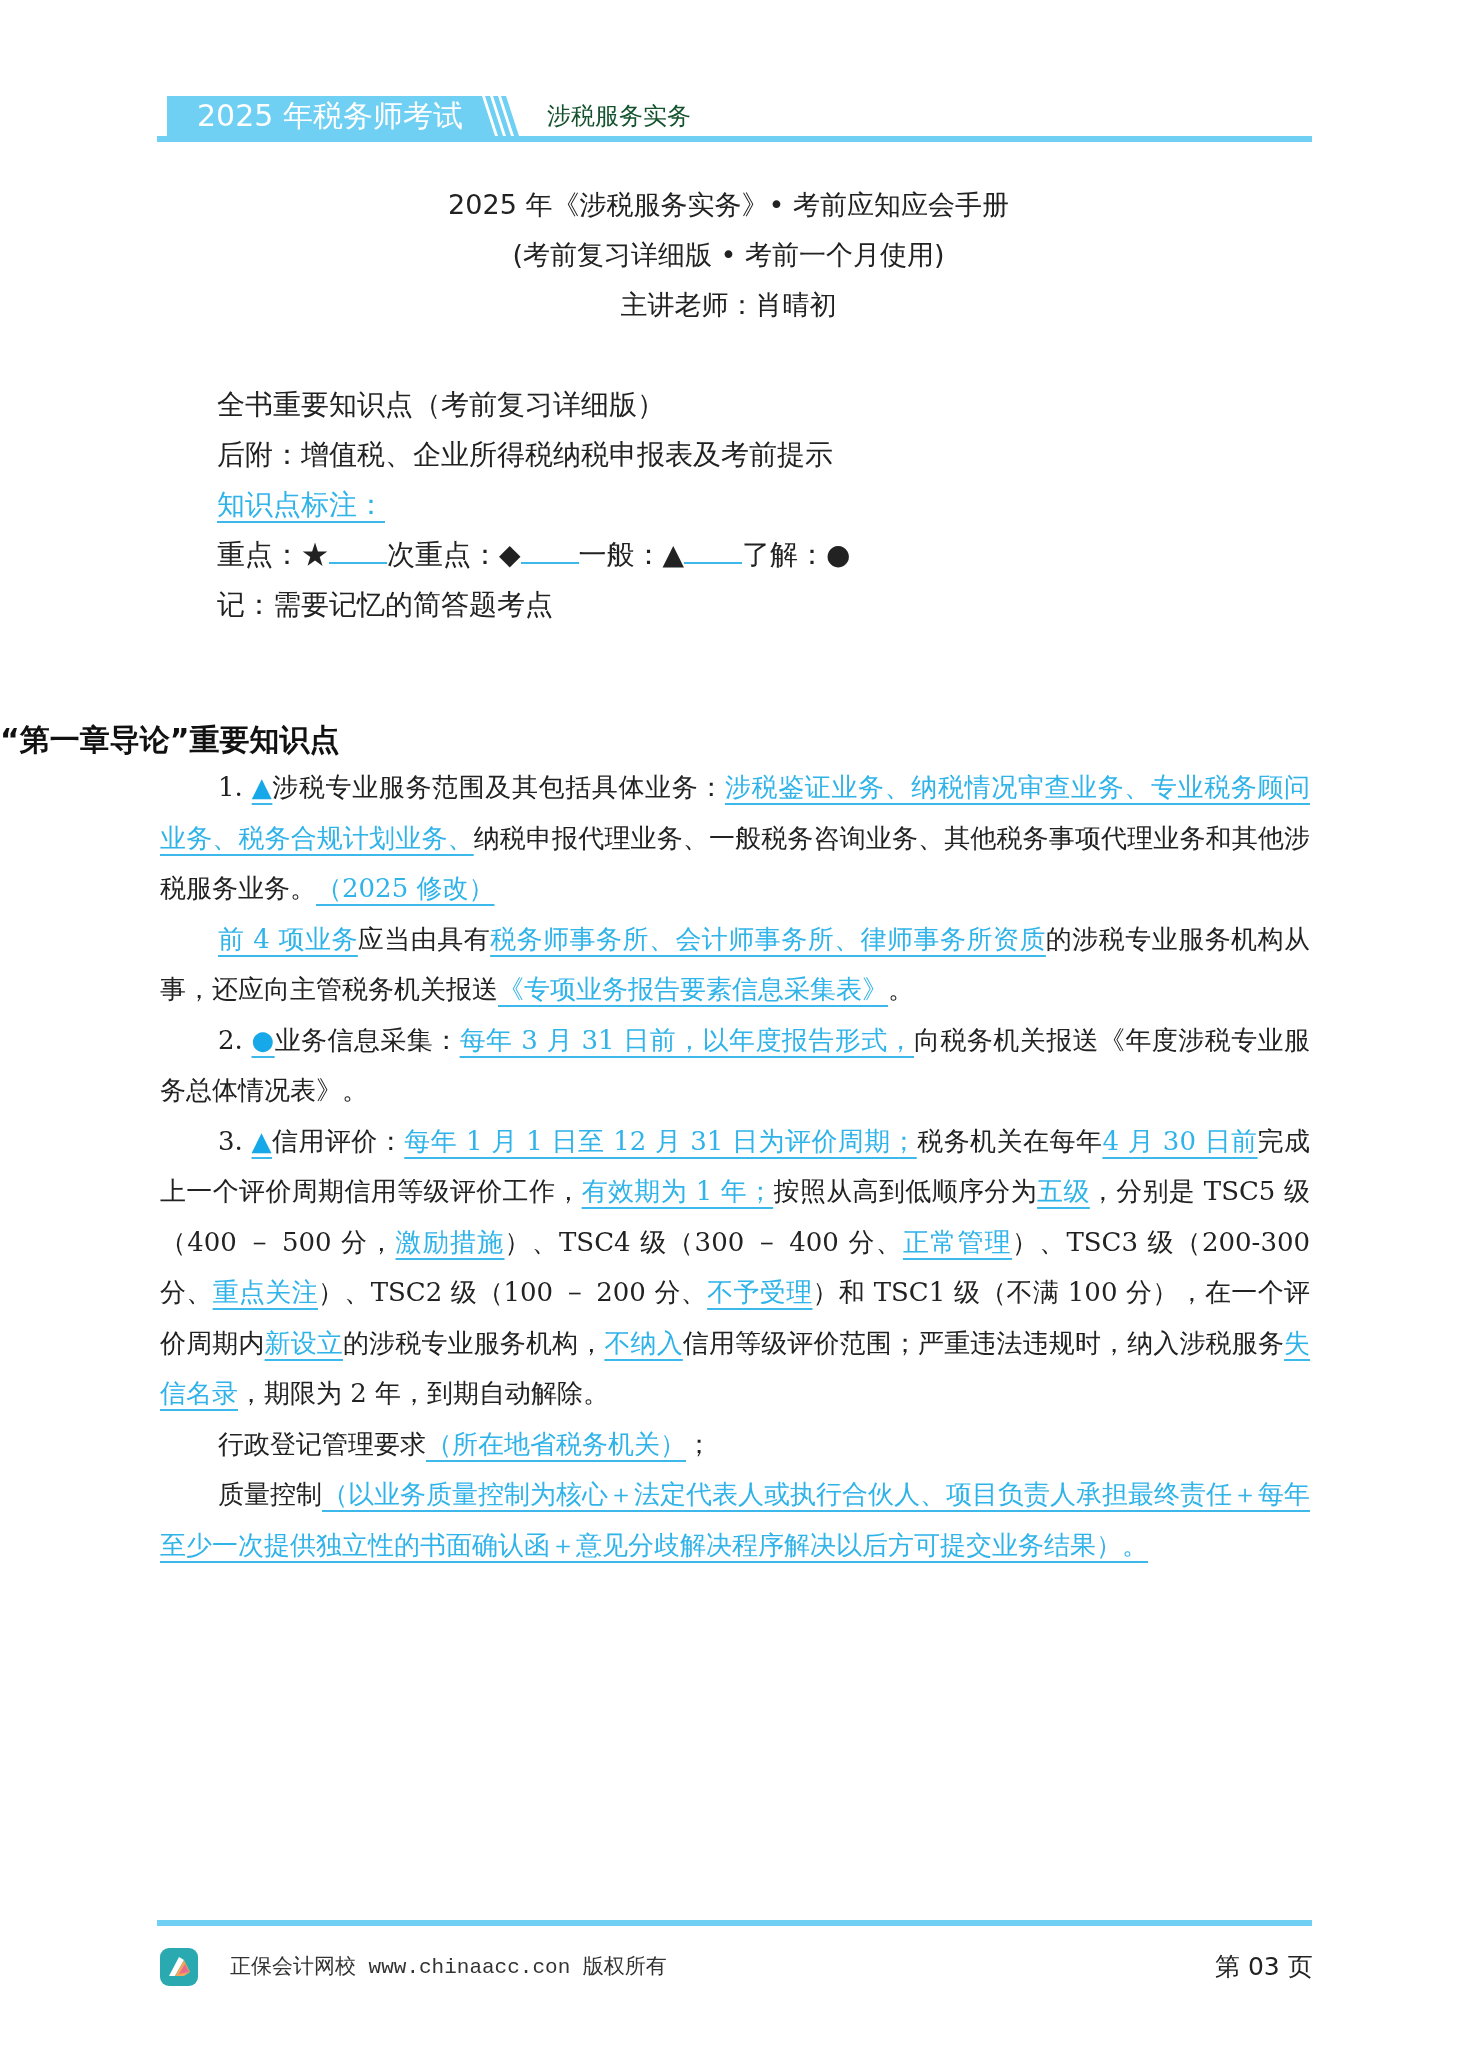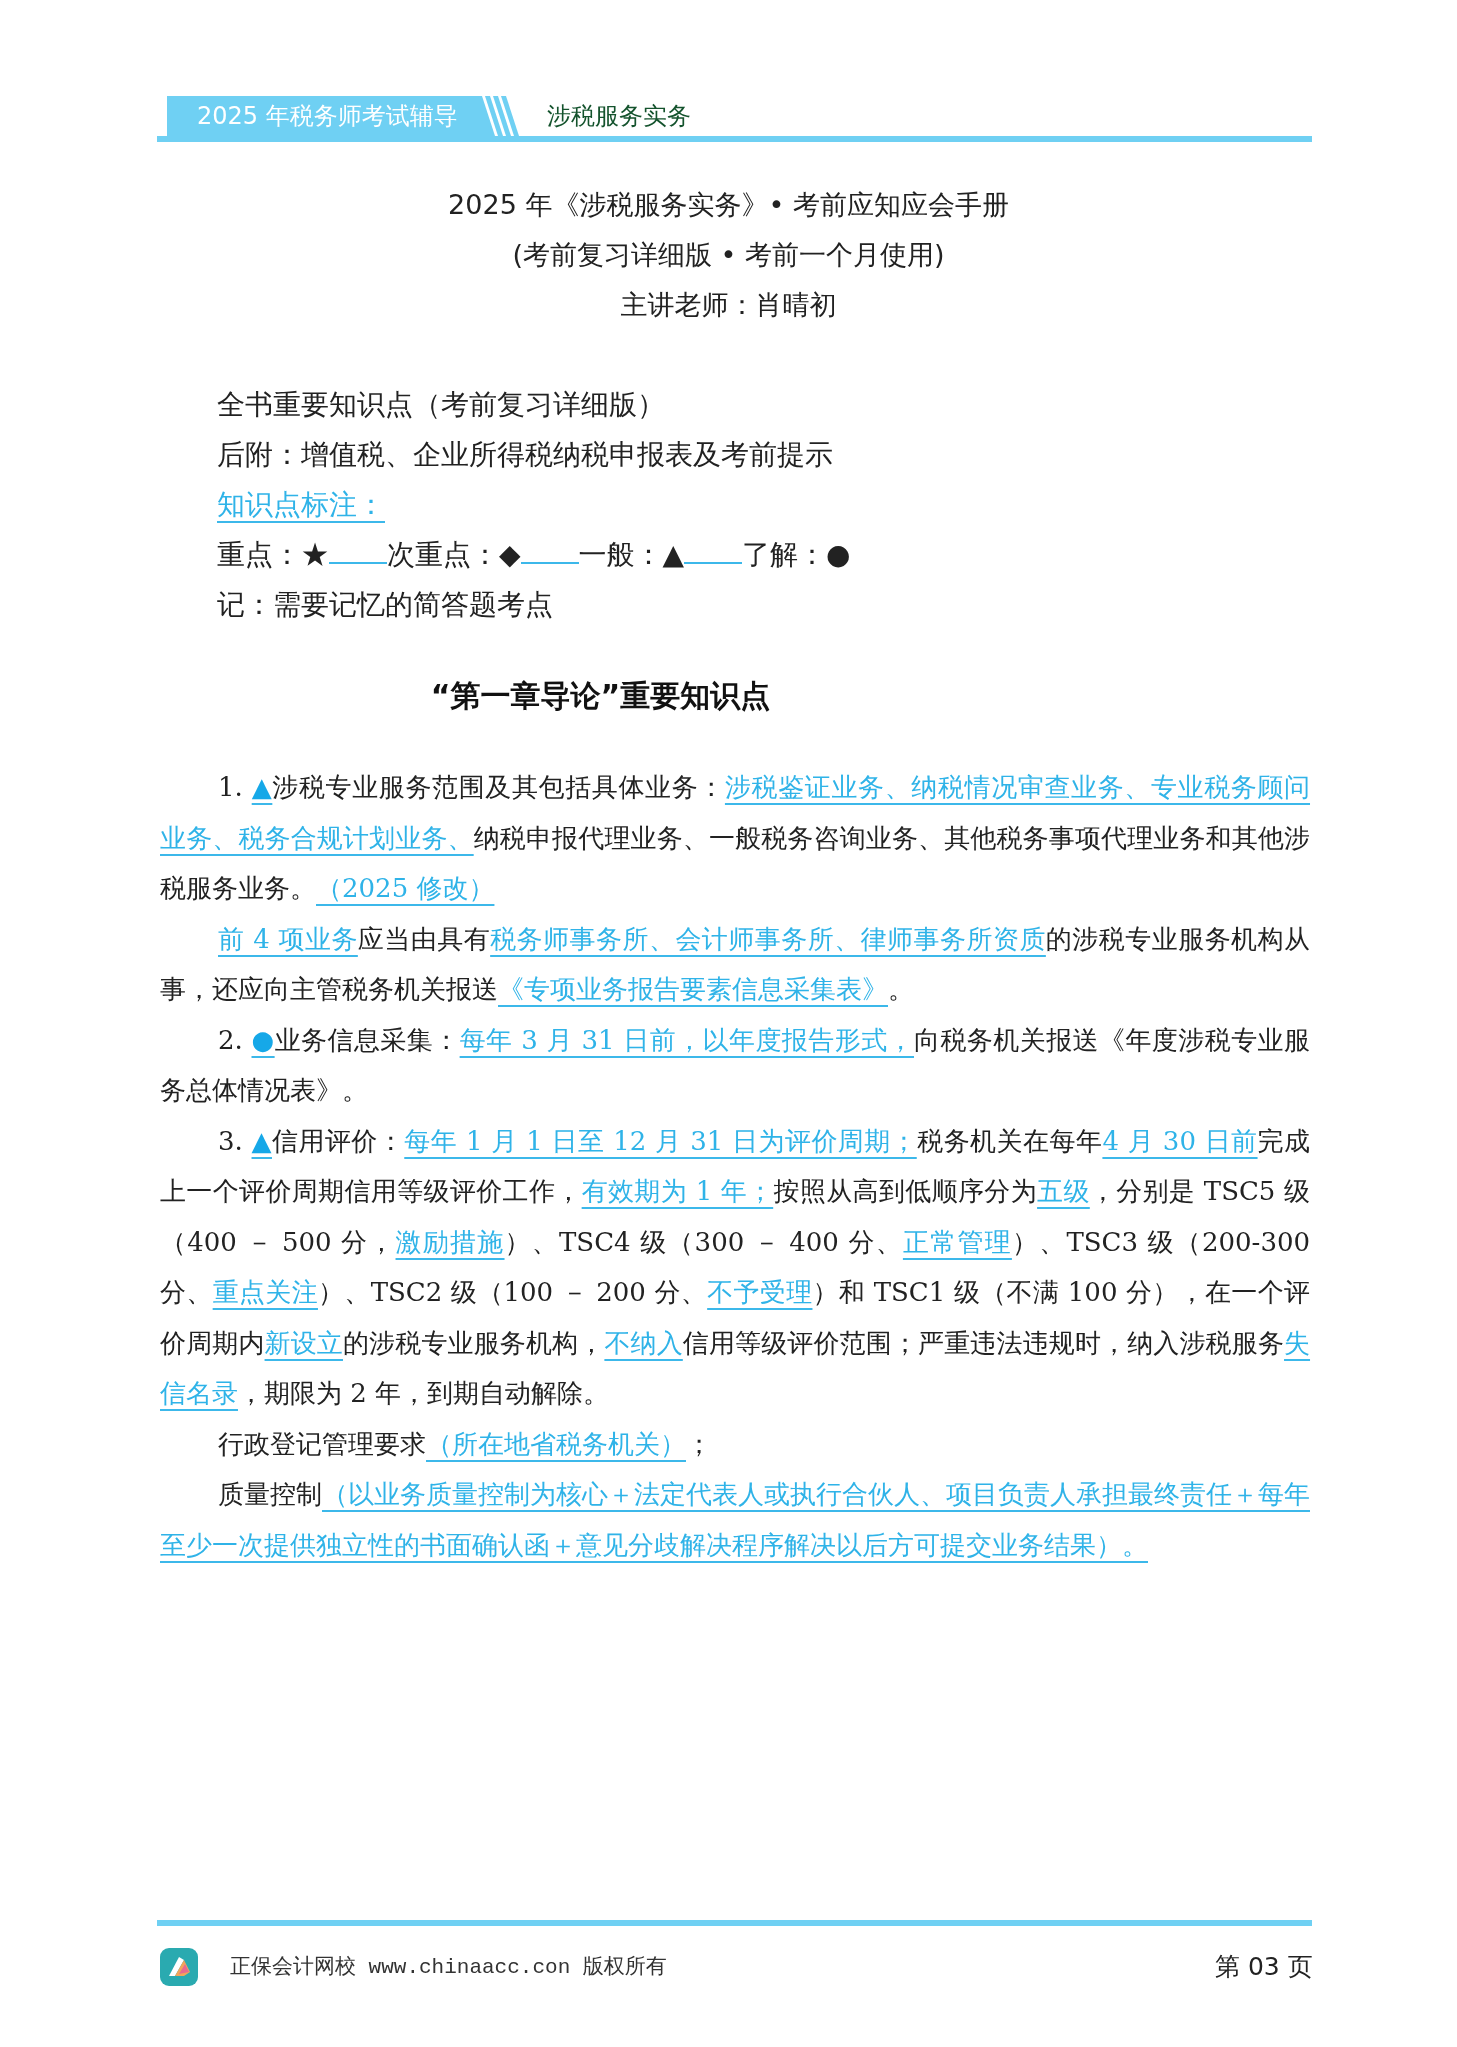--- a/index.html
+++ b/index.html
@@ -6,38 +6,38 @@
     body {
       width: 1457px; height: 2047px; position: relative; overflow: hidden;
       font-family: "DejaVu Serif", "Liberation Serif", serif;
       color: #222222;
     }
     .header { position: absolute; left: 157px; top: 96px; width: 1155px; height: 46px; }
     .header-tab {
       position: absolute; left: 10px; top: 0; width: 315px; height: 40px;
       background: #6fd0f3; color: #ffffff;
       font-family: "DejaVu Sans", "Liberation Sans", sans-serif;
-      font-size: 24px; line-height: 40px; padding-left: 30px; box-sizing: border-box;
+      font-size: 30px; line-height: 40px; padding-left: 30px; box-sizing: border-box;
     }
     .header-stripes { position: absolute; left: 310px; top: 0; width: 60px; height: 40px; }
     .header-subject {
       position: absolute; left: 390px; top: 0; height: 40px; line-height: 40px;
       color: #14532d; font-family: "DejaVu Sans", "Liberation Sans", sans-serif; font-size: 24px;
     }
     .header-rule { position: absolute; left: 0; top: 40px; width: 1155px; height: 6px; background: #6fd0f3; }
 
     .title-block { position: absolute; left: 0; top: 180px; width: 1457px; text-align: center;
       font-family: "DejaVu Sans", "Liberation Sans", sans-serif; font-size: 27px; color: #222; }
     .title-block div { height: 50px; line-height: 50px; }
 
     .intro { position: absolute; left: 217px; top: 380px; font-size: 28px; }
     .intro .line { height: 50px; line-height: 50px; white-space: nowrap; }
     .blank { display: inline-block; width: 58px; border-bottom: 2px solid #3cb8ea; height: 22px; vertical-align: baseline; }
 
-    .chapter-title { position: absolute; left: 0; top: 676px; width: 1201px; text-align: center;
+    .chapter-title { position: absolute; left: 0; top: 720px; width: 1201px; text-align: left;
       font-family: "DejaVu Sans", "Liberation Sans", sans-serif; font-weight: bold; font-size: 30px; color: #111; }
 
     .body-text { position: absolute; left: 160px; top: 762px; width: 1150px; font-size: 26px; }
     .p { line-height: 50.5px; text-align: justify; }
     .indent { text-indent: 58px; }
     .u { color: #2fb3e8; text-decoration: underline; text-decoration-color: #3cb8ea; text-decoration-thickness: 2px; text-underline-offset: 7px; }
     .mk { color: #16a8e8; }
 
     .footer-rule { position: absolute; left: 157px; top: 1920px; width: 1155px; height: 6px; background: #6fd0f3; }
     .footer-logo { position: absolute; left: 160px; top: 1948px; width: 38px; height: 38px; border-radius: 9px; background: #2aaab0; }

